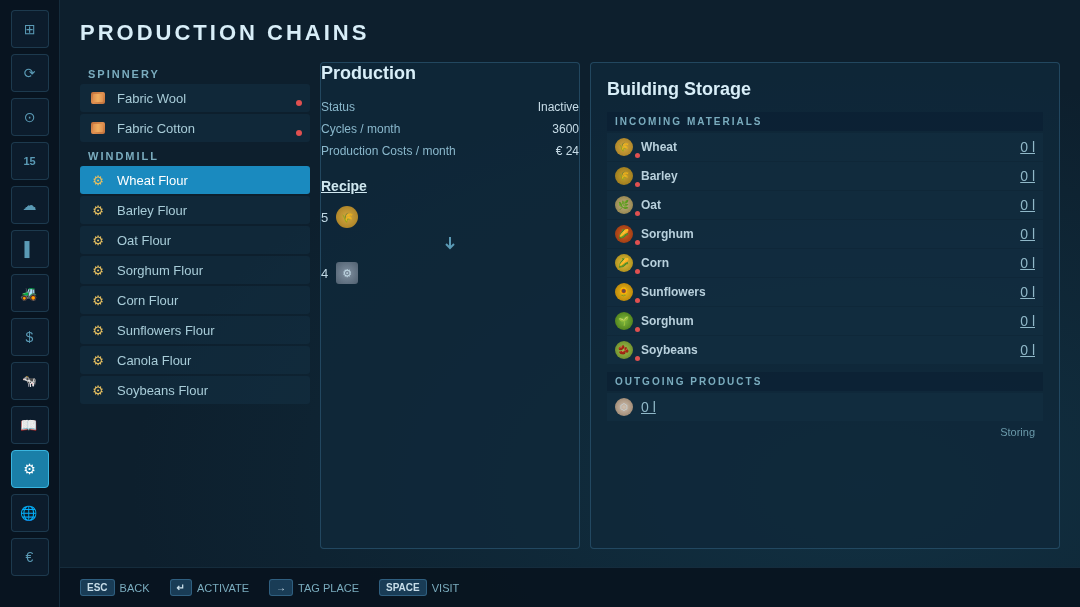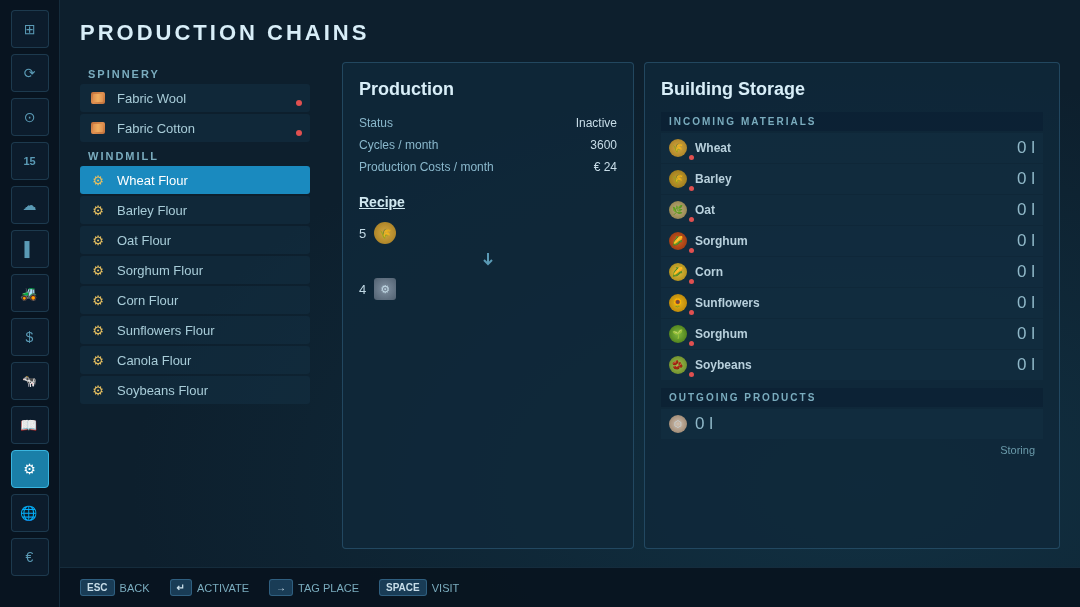--- a/index.html
+++ b/index.html
@@ -150,27 +150,25 @@
       border-radius: 1px;
     }
     
     .icon-windmill {
       font-size: 13px;
       color: #e8c060;
     }
 
     
     .production-panel {
-      width: 292px;
+      width: 260px;
       flex-shrink: 0;
       background: rgba(15,40,58,0.85);
       border: 1px solid rgba(80,150,190,0.3);
       border-radius: 4px;
-      padding: 16px;
-      margin-left: 22px;
     }
     .panel-title {
       font-size: 18px;
       font-weight: 600;
       color: #d8eef8;
       margin-bottom: 16px;
     }
     .prod-row {
       display: flex;
       justify-content: space-between;
@@ -259,21 +257,21 @@
       display: flex;
       align-items: center;
       padding: 5px 8px;
       margin-bottom: 1px;
       background: rgba(20,50,70,0.4);
       font-size: 12px;
       gap: 8px;
       position: relative;
     }
     .storage-row .s-name { flex: 1; color: #b8d0dc; font-weight: bold; }
-    .storage-row .s-val { color: #90b8c8; font-size: 17px; }
+    .storage-row .s-val { color: #90b8c8; font-size: 14px; text-decoration: underline; }
     .storage-dot {
       width: 5px;
       height: 5px;
       border-radius: 50%;
       background: #e05050;
       position: absolute;
       bottom: 3px;
       left: 28px;
     }
     .resource-icon {

